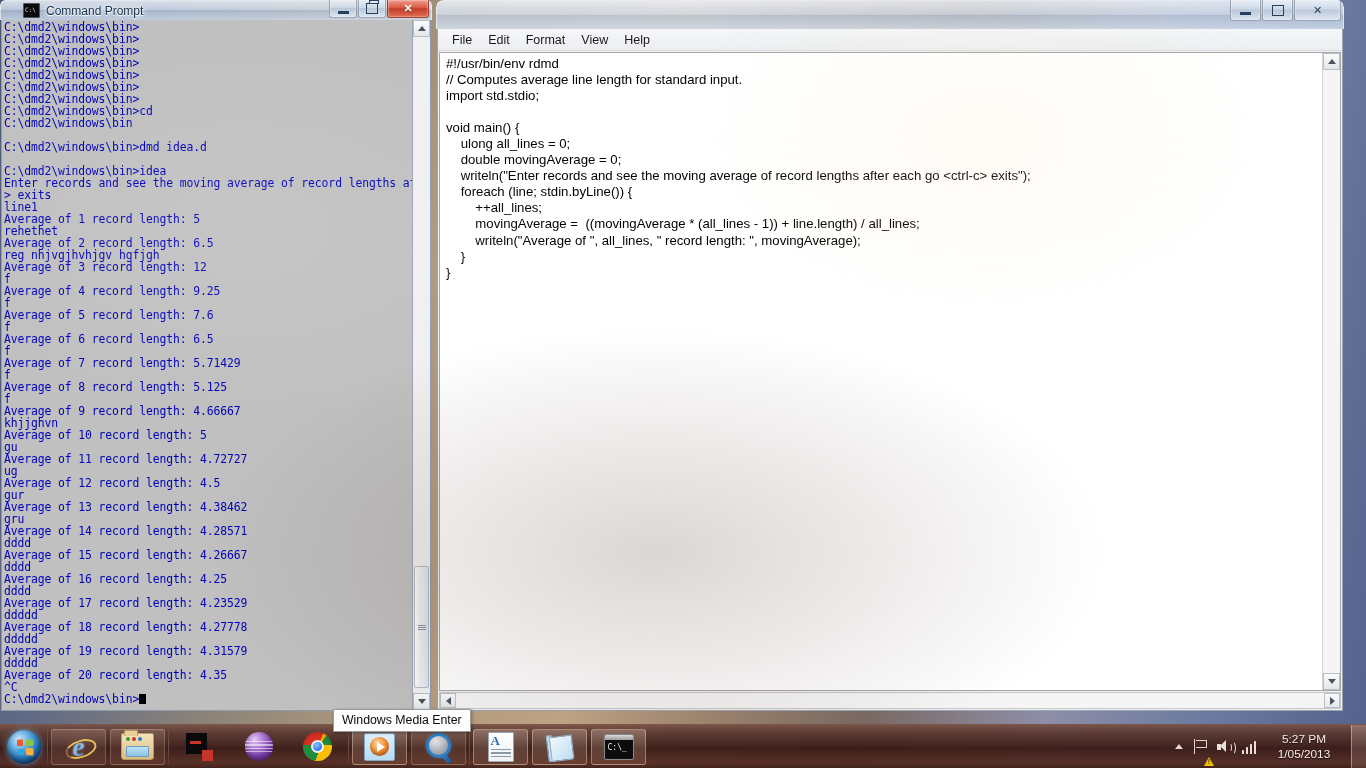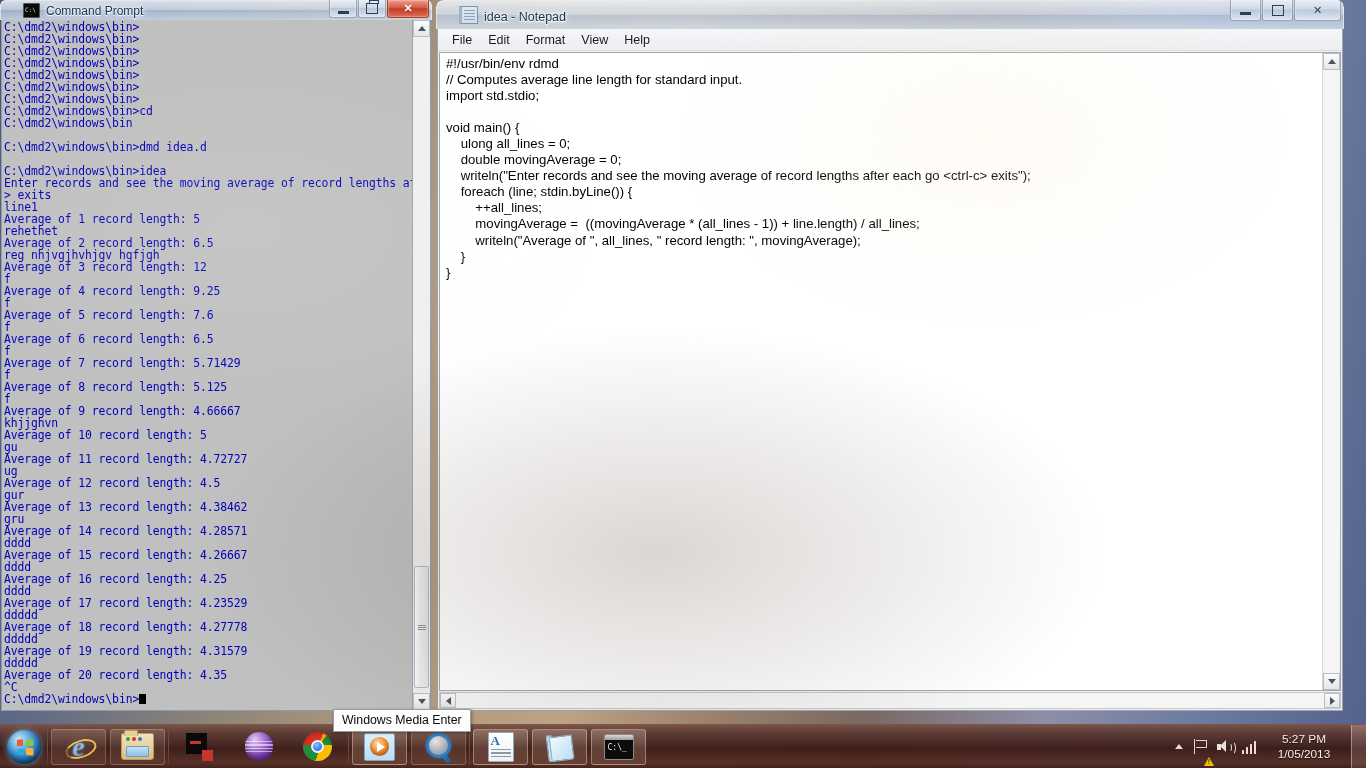--- a/index.html
+++ b/index.html
@@ -747,24 +747,20 @@
         <div class="sb-arrow down">
             <i></i>
           </div>
       </div>
     </div>
   </div>
 
   <div class="win" id="notepad-window">
     <div class="titlebar">
       <div class="titlebar-glass"></div>
-      <div class="titlebar-content">
-        <span class="np-icon"></span>
-        <span class="title-text">idea - Notepad</span>
-      </div>
       <div class="win-buttons">
         <div class="wbtn">
             <i class="glyph-min"></i>
           </div>
         <div class="wbtn">
             <i class="glyph-max"></i>
           </div>
         <div class="wbtn close inactive">✕</div>
       </div>
     </div>

